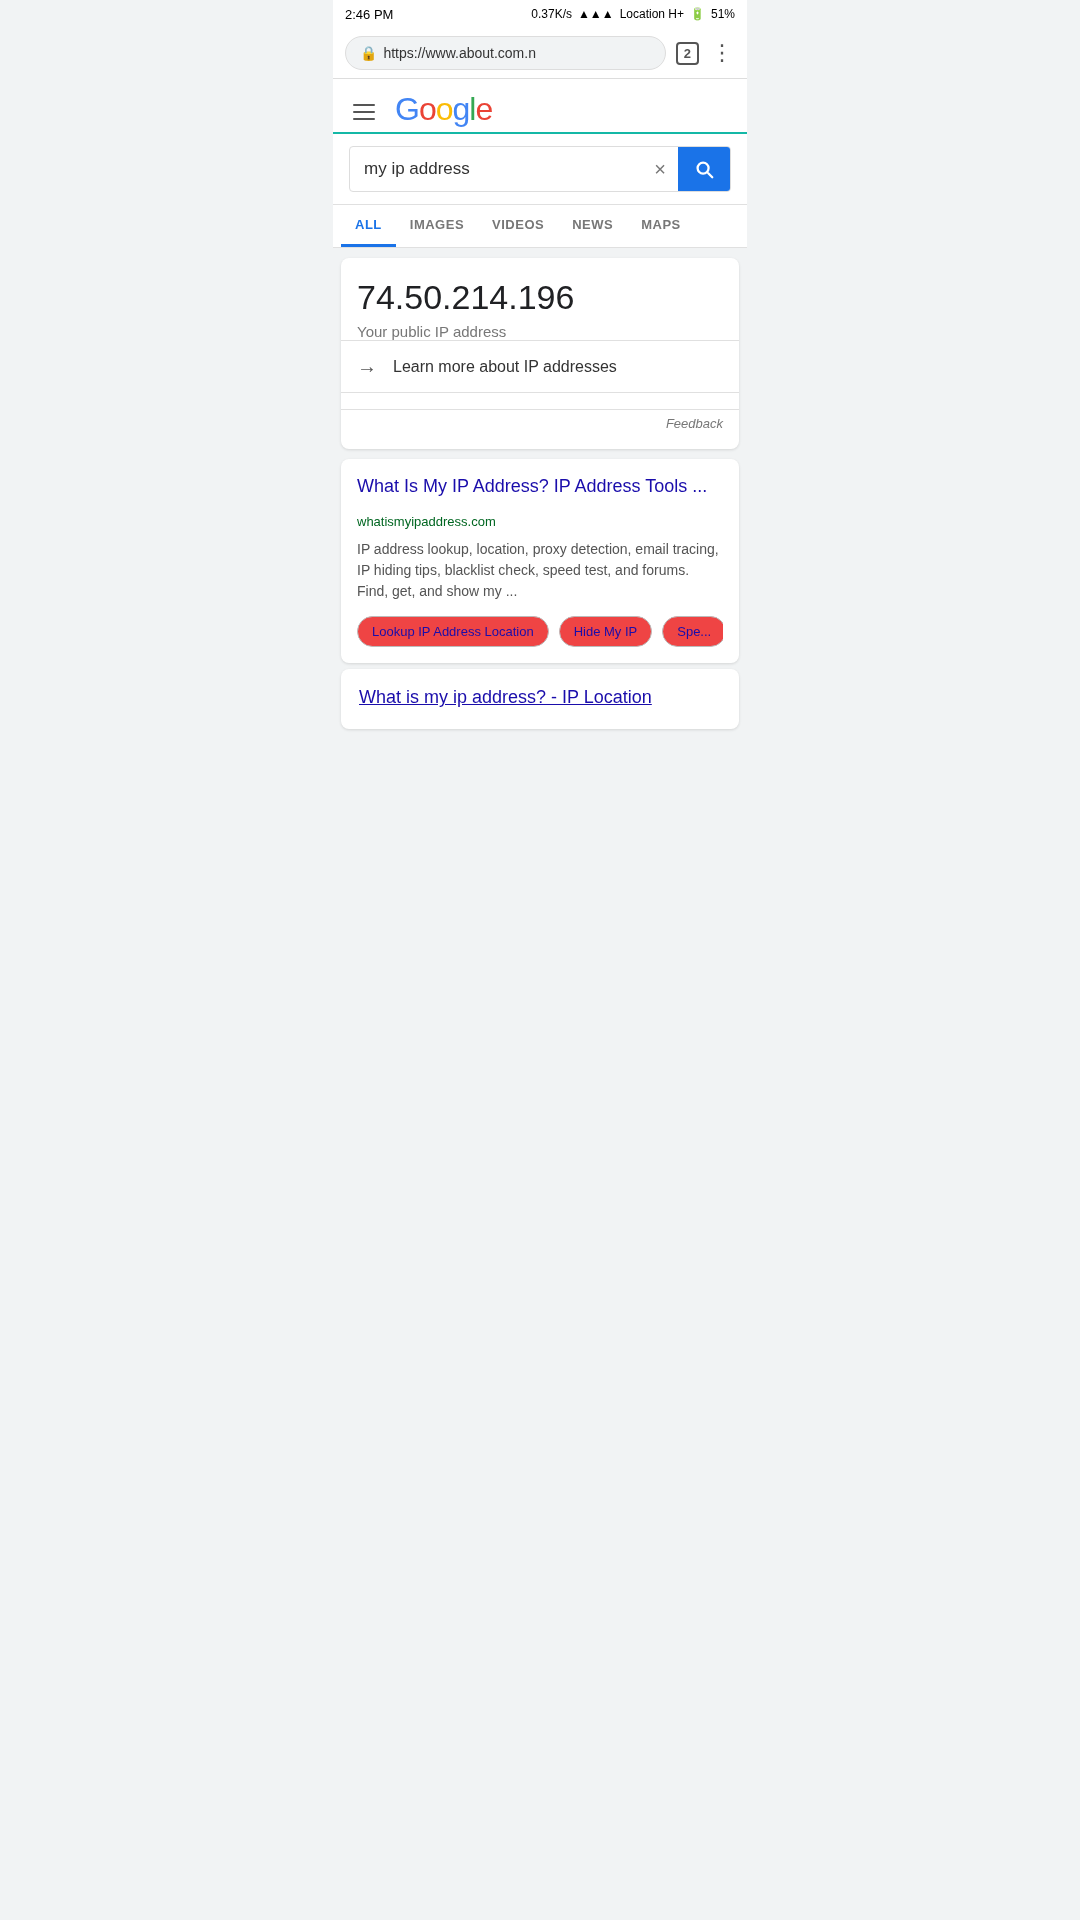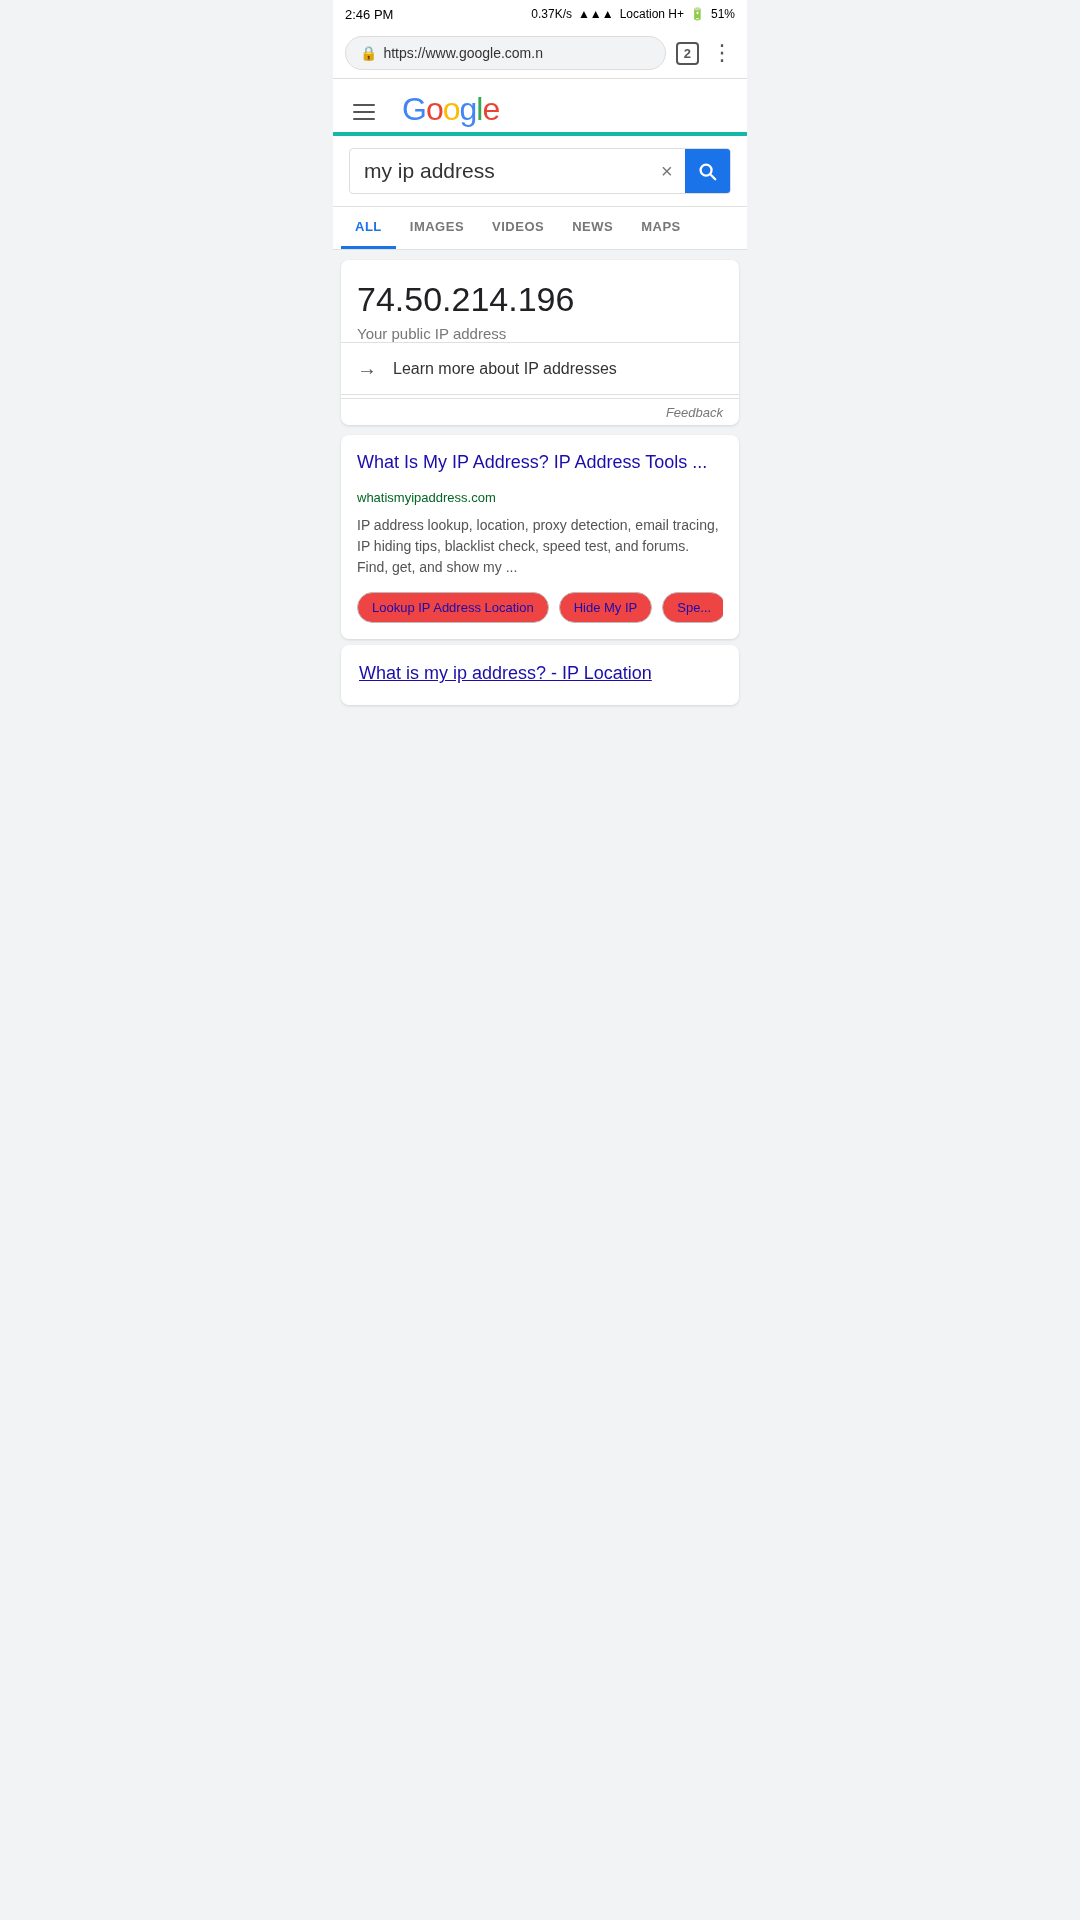--- a/index.html
+++ b/index.html
@@ -79,22 +79,22 @@
       border: none;
       padding: 0 2px;
     }
 
     
     .google-header {
       background: #fff;
       padding: 12px 16px 0 16px;
       display: flex;
       align-items: center;
-      gap: 23px;
-      border-bottom: 4px solid #14b8a6;
+      gap: 16px;
+      border-bottom: 2px solid #14b8a6;
     }
 
     .hamburger {
       display: flex;
       flex-direction: column;
       gap: 5px;
       cursor: pointer;
       padding: 4px;
     }
 
@@ -132,21 +132,21 @@
       border-radius: 4px;
       overflow: hidden;
       height: 46px;
     }
 
     .search-input {
       flex: 1;
       border: none;
       outline: none;
       padding: 0 14px;
-      font-size: 21px;
+      font-size: 17px;
       color: #333;
       background: #fff;
     }
 
     .search-clear {
       padding: 0 12px;
       color: #777;
       font-size: 20px;
       cursor: pointer;
       background: none;
@@ -233,21 +233,21 @@
     .learn-more-text {
       font-size: 16px;
       color: #333;
     }
 
     .feedback-row {
       display: flex;
       justify-content: flex-end;
       padding: 6px 0 2px 0;
       border-top: 1px solid #e0e0e0;
-      margin: 3px -16px;
+      margin: 16px -16px;
       padding-right: 16px;
     }
 
     .feedback-text {
       font-size: 13px;
       color: #777;
       font-style: italic;
       cursor: pointer;
     }
 
@@ -329,21 +329,21 @@
     <span>▲▲▲</span>
     <span>Location H+</span>
     <span>🔋</span>
     <span>51%</span>
   </div>
 </div>
 
 <div class="browser-chrome">
   <div class="url-bar">
     <span class="lock-icon">🔒</span>
-    <span class="url-text">https://www.google.com.n</span>
+    <span class="url-text">https://www.about.com.n</span>
   </div>
   <button class="tabs-btn">2</button>
   <button class="more-btn">⋮</button>
 </div>
 
 <div class="google-header">
   <div class="hamburger">
     <span></span>
     <span></span>
     <span></span>

